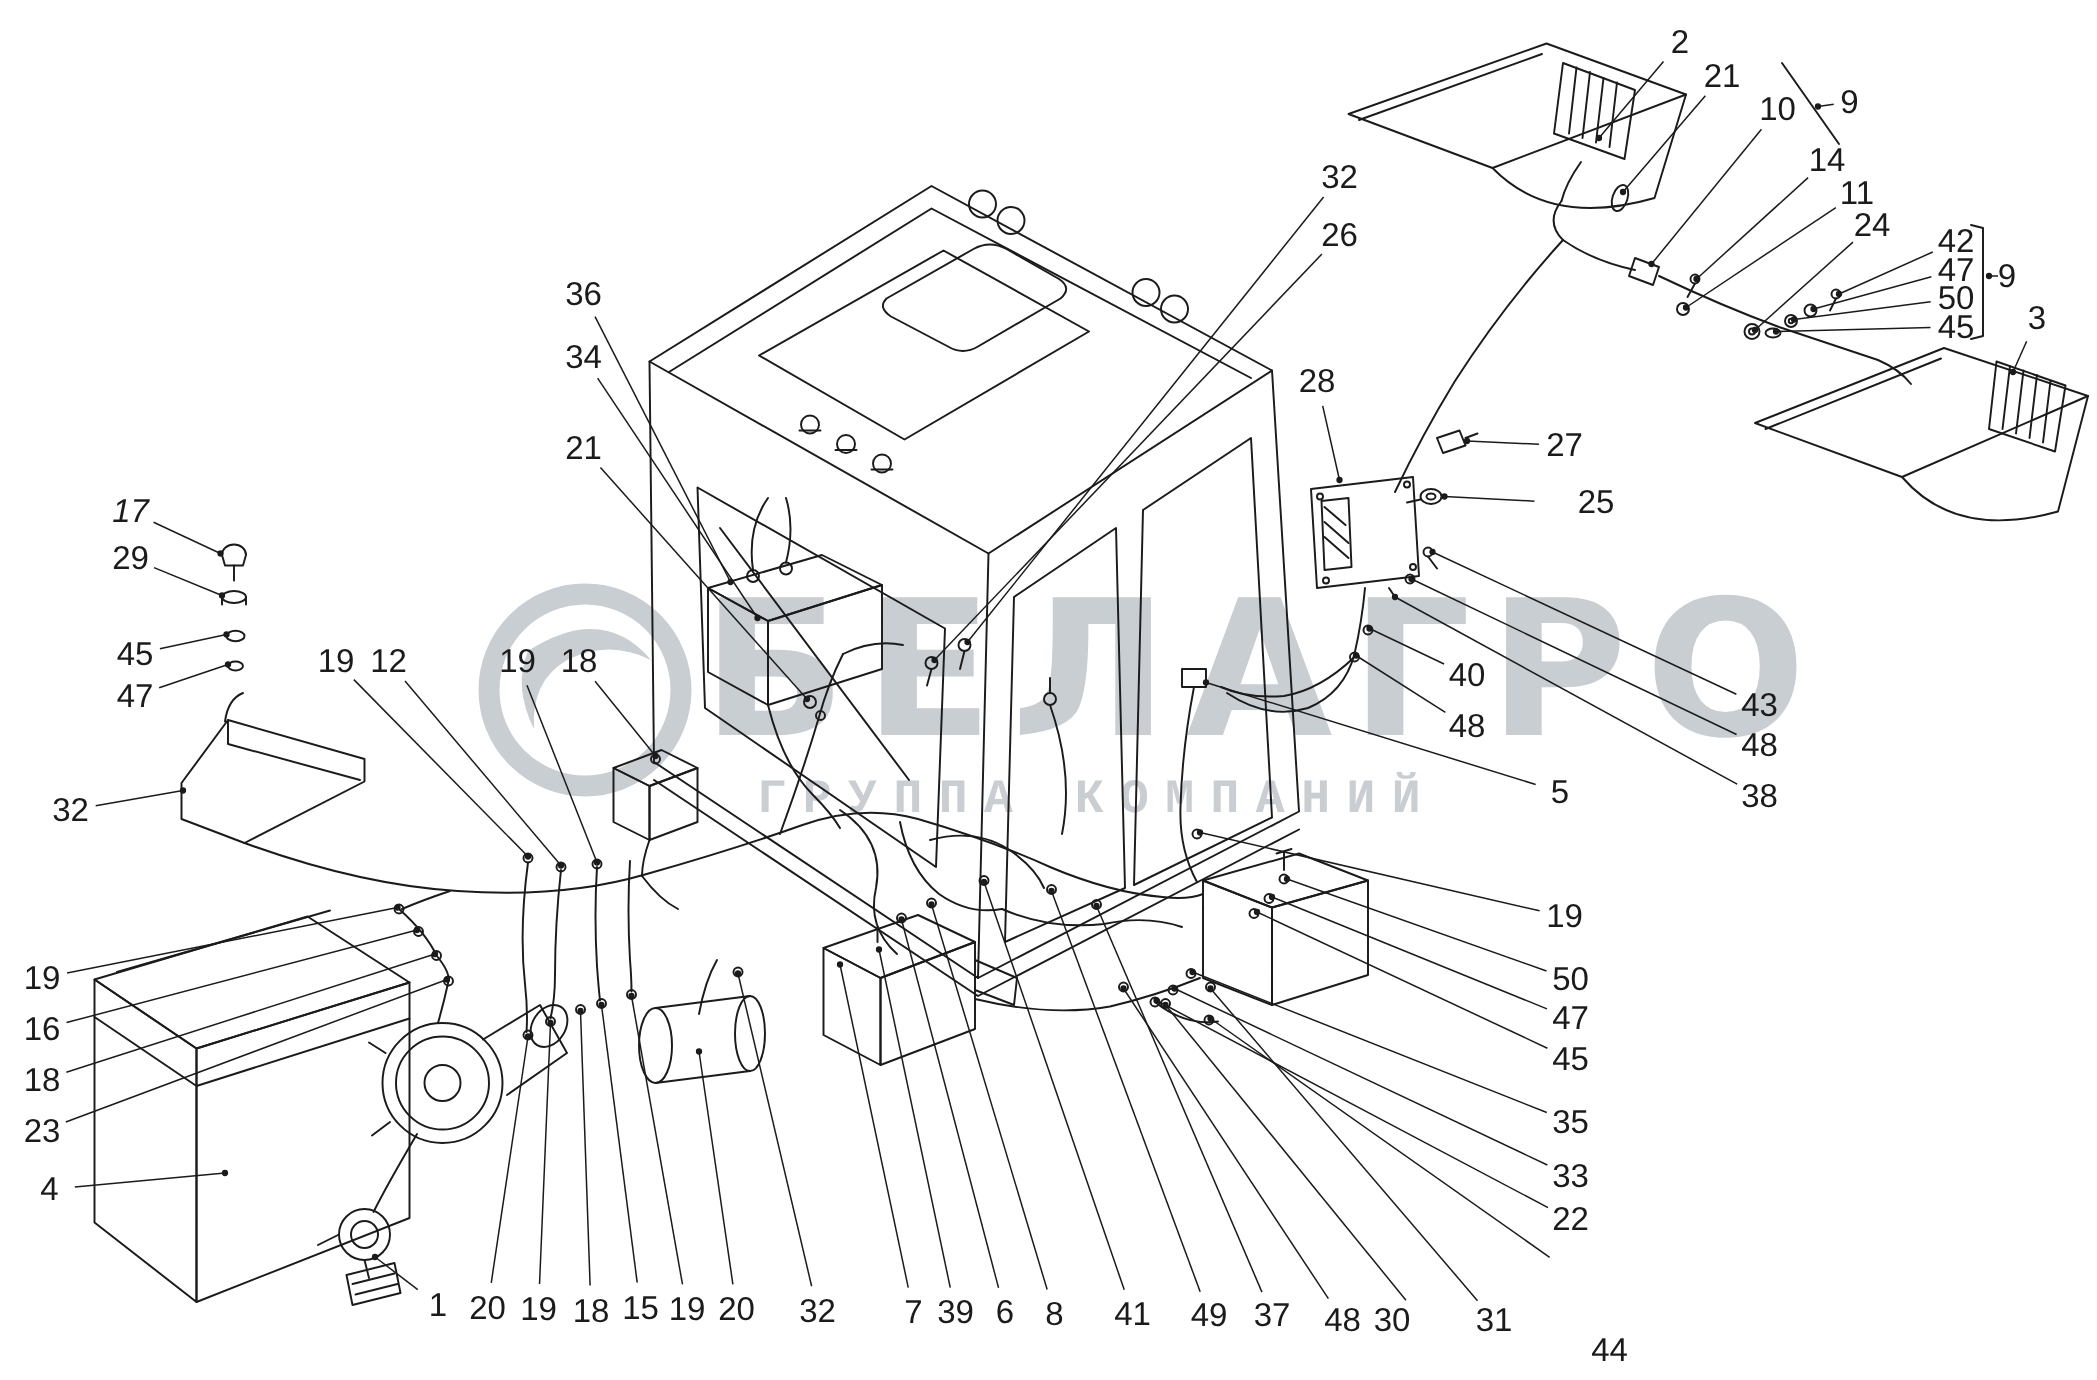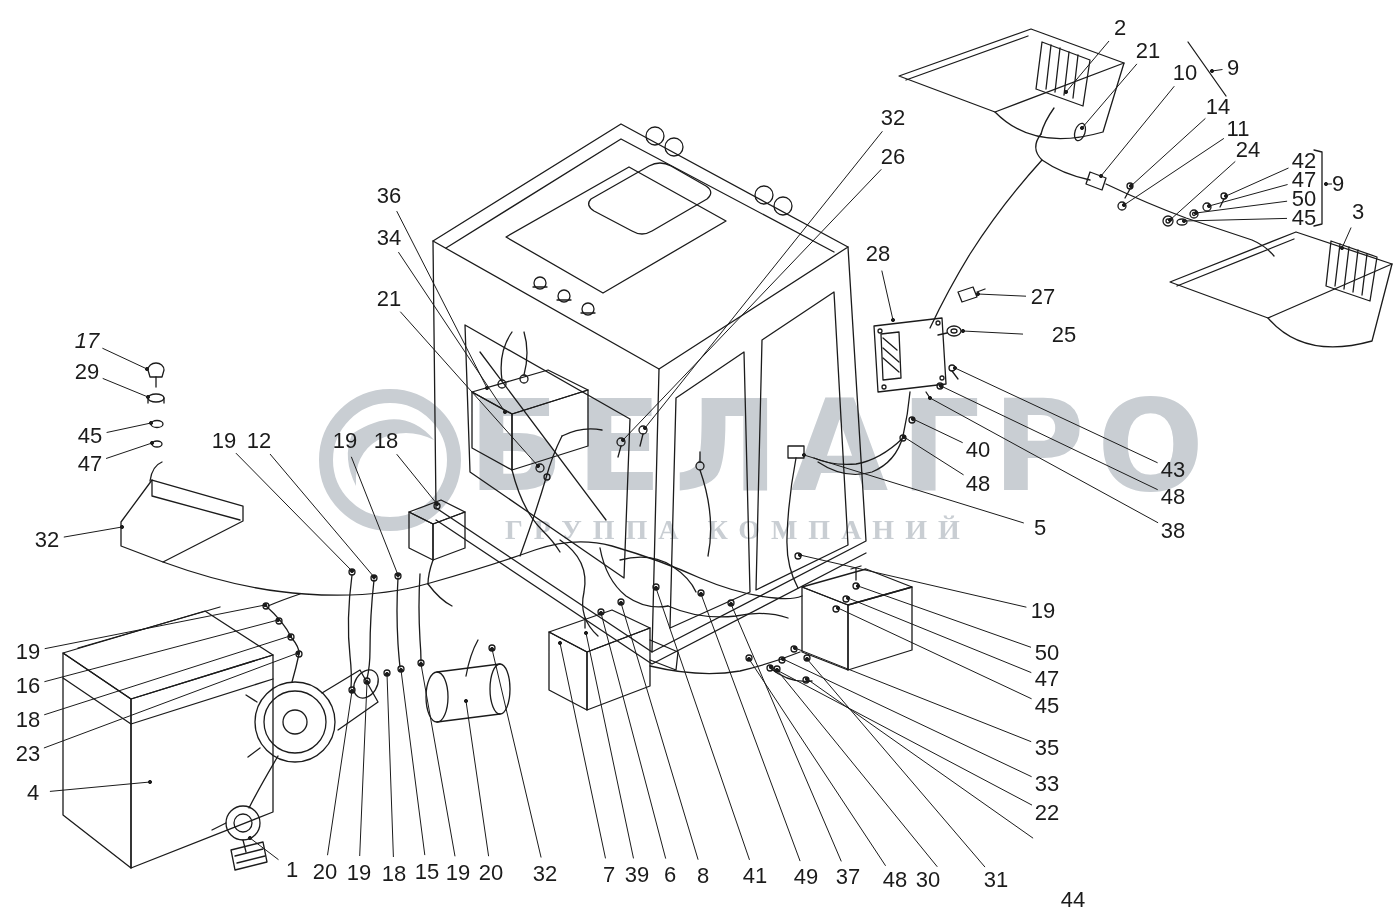--- a/index.html
+++ b/index.html
@@ -17,22 +17,22 @@
   .wm{z-index:1;pointer-events:none;color:var(--wm);}
   .wm-logo{position:absolute;left:312px;top:382px;}
   .wm-title{
     position:absolute;left:468px;top:384px;
     font-family:"DejaVu Sans",sans-serif;font-weight:bold;
     font-size:126px;line-height:1;letter-spacing:12px;color:var(--wm);
     white-space:nowrap;
   }
   .wm-sub{
     position:absolute;left:505px;top:514px;
-    font-family:Liberation Serif, serif;font-weight:bold;
-    font-size:28px;letter-spacing:11px;color:var(--wm);white-space:nowrap;
+    font-family:Liberation Mono, monospace;font-weight:bold;
+    font-size:32px;letter-spacing:11px;color:var(--wm);white-space:nowrap;
   }
   
   svg.draw{z-index:2;color:var(--line);}
   svg.leaders{z-index:3;color:var(--line);}
   .callouts{z-index:4;}
   .callout{
     position:absolute;transform:translate(-50%,-50%);
     font-size:22px;color:var(--line);white-space:nowrap;
     font-family:"Liberation Sans",sans-serif;
   }

